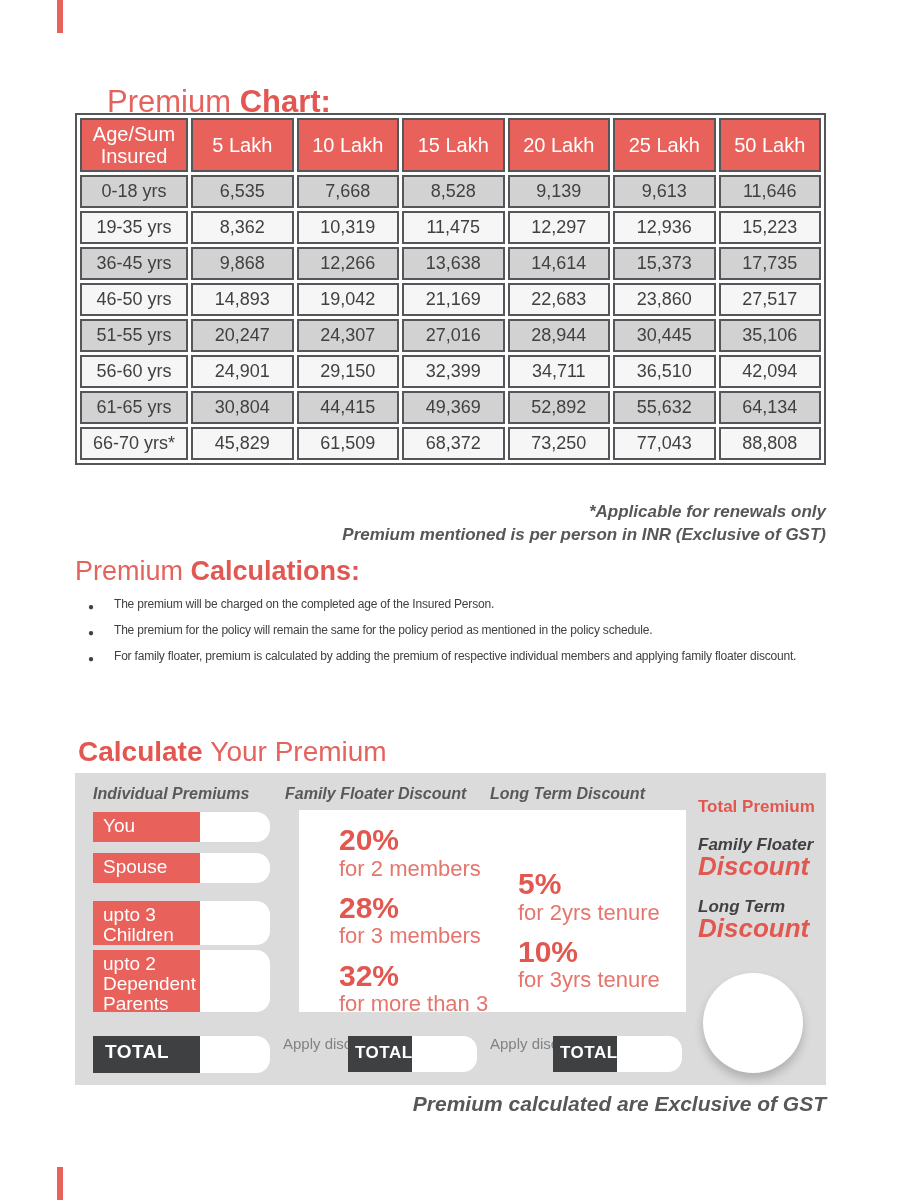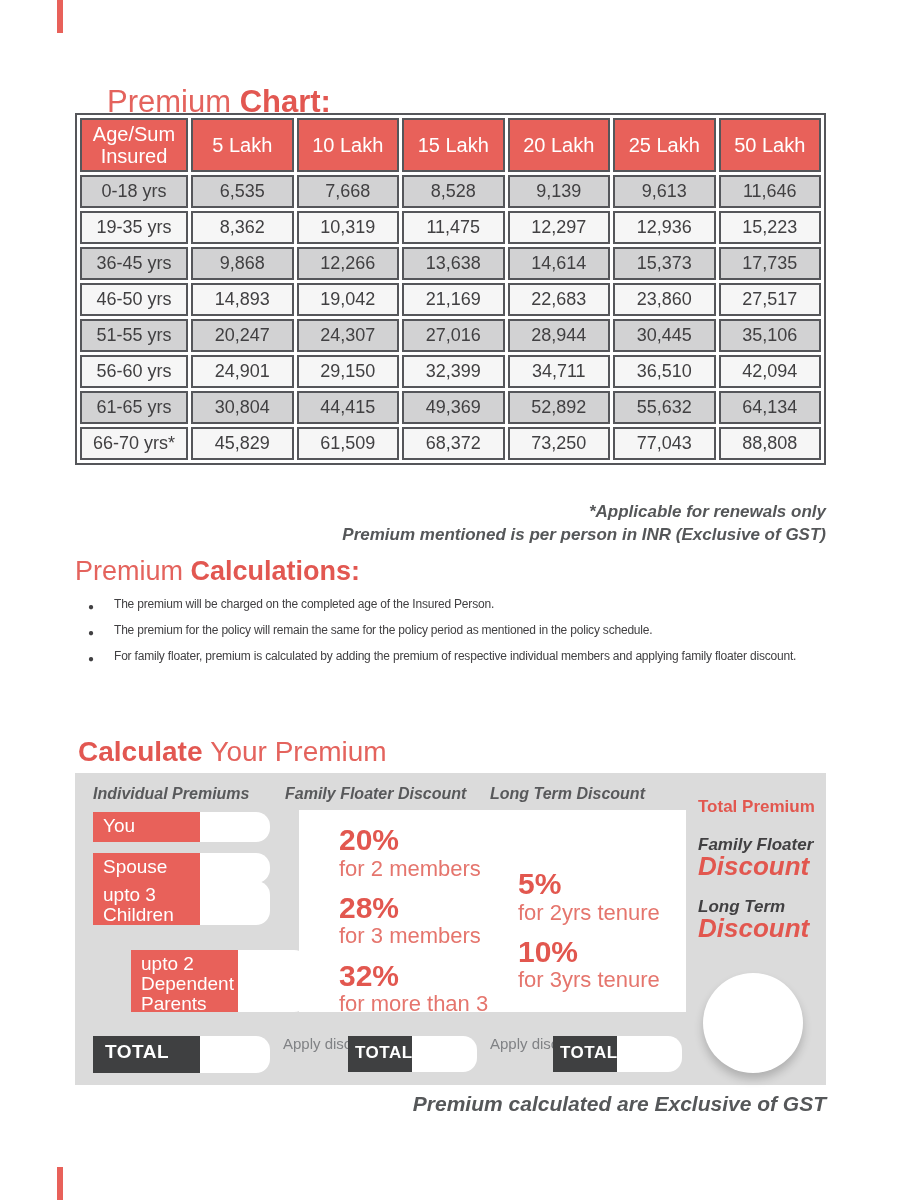--- a/index.html
+++ b/index.html
@@ -44,22 +44,22 @@
   .col-h.fh{left:210px;}
   .col-h.lh{left:415px;}
 
   .field{position:absolute;left:18px;display:flex;}
   .flabel{width:107px;background:#E8615A;color:#ffffff;font-size:19px;line-height:20px;
         padding:4px 0 0 10px;box-sizing:border-box;}
   .flabel.dark{background:#3F4041;font-weight:700;padding-left:12px;letter-spacing:0.5px;}
   .finput{width:70px;background:#ffffff;border-radius:0 14px 14px 0;}
   .f-you{top:39px;height:30px;}
   .f-spouse{top:80px;height:30px;}
-  .f-children{top:108px;height:44px;}
-  .f-parents{top:177px;height:62px;margin-left:38px;}
+  .f-children{top:128px;height:44px;}
+  .f-parents{top:177px;height:62px;}
   .f-total1{top:263px;height:37px;}
   .f-total1 .flabel{padding-top:6px;}
 
   .discbox{position:absolute;top:37px;height:202px;background:#ffffff;box-sizing:border-box;}
   .ffbox{left:224px;width:193px;padding:14px 0 0 40px;}
   .ltbox{left:417px;width:194px;padding:58px 0 0 26px;}
   .tier{margin-bottom:11px;}
   .tier .pct{font-size:30px;font-weight:700;color:#E2574F;line-height:1.05;}
   .tier .cap{font-size:22px;color:#E5756D;line-height:1.15;}
 

